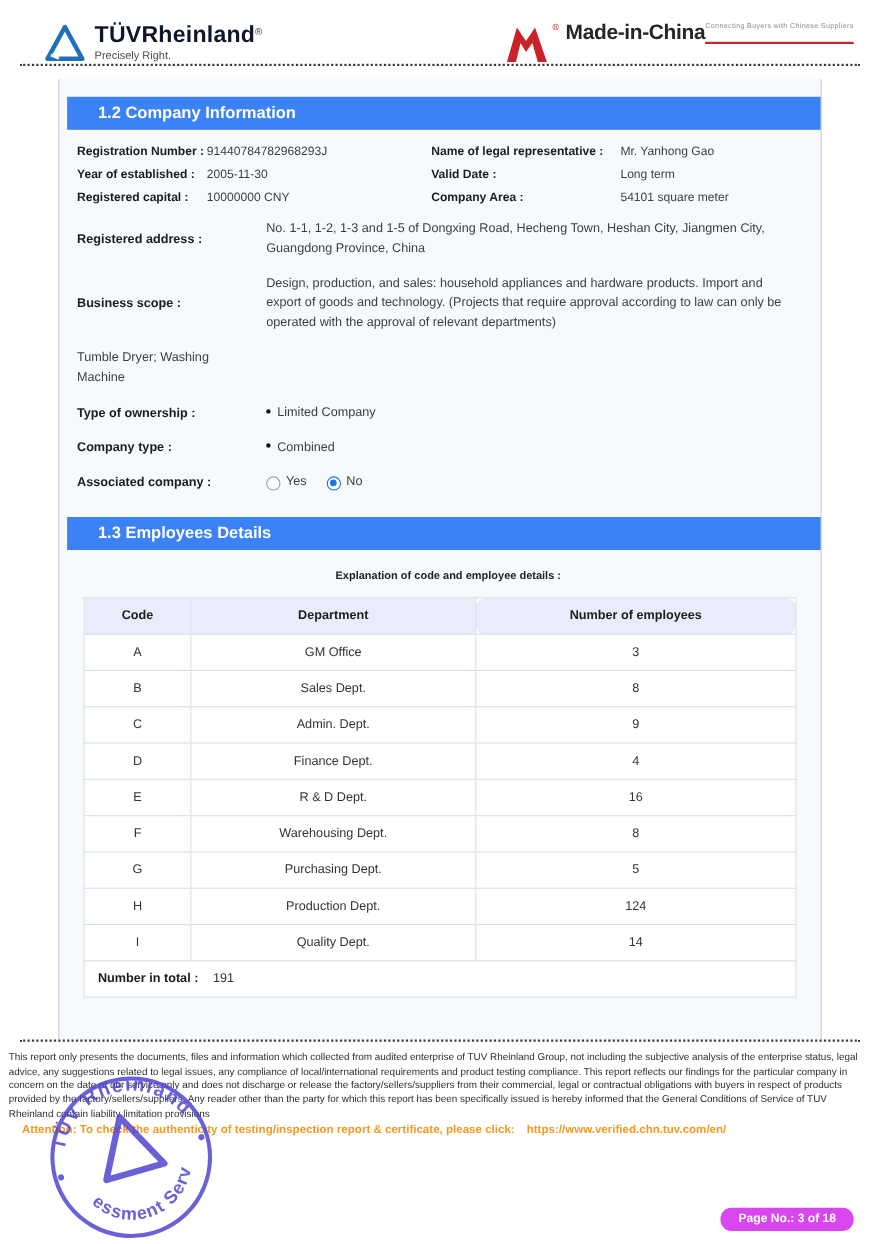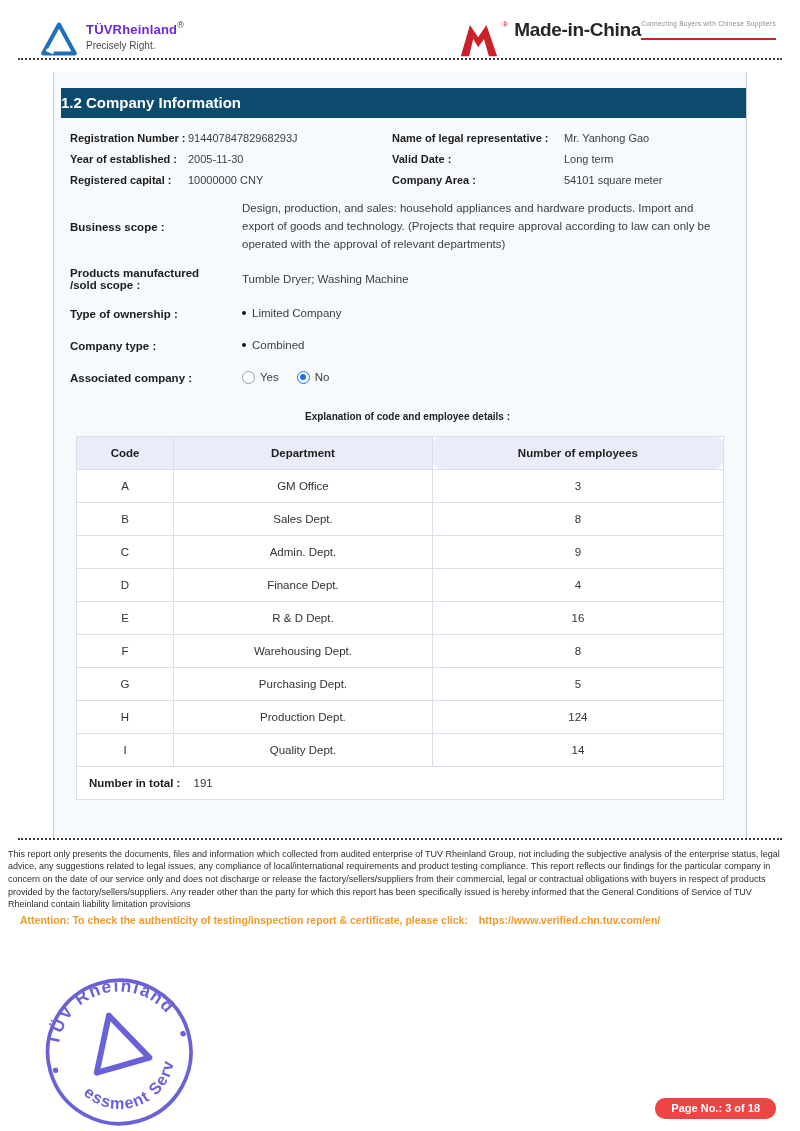--- a/index.html
+++ b/index.html
@@ -2,35 +2,35 @@
 <html><head>
 <meta charset="utf-8">
 <style>
   * { margin:0; padding:0; box-sizing:border-box; }
   html,body { width:800px; height:1131px; background:#fff; overflow:hidden; position:relative;
     font-family:"Liberation Sans", sans-serif; color:#222; }
 
   
   .hdr { display:flex; justify-content:space-between; align-items:flex-start; padding:20px 24px 0 40px; height:52px; }
   .tuv { display:flex; gap:8px; }
-  .tuv-text .brand { font-size:13px; font-weight:bold; color:#6d28d9; letter-spacing:.2px; }
+  .tuv-text .brand { font-size:21px; font-weight:bold; color:#0f172a; letter-spacing:.2px; }
   .tuv-text .brand .rest { font-weight:600; }
   .tuv-text .reg { font-size:9px; vertical-align:super; color:#3a3a3a; }
   .tuv-text .tag { font-size:10px; color:#4a4a4a; margin-top:2px; }
   .mic { display:flex; gap:6px; align-items:flex-start; }
   .mic-text { display:flex; flex-direction:row; }
   .mic-text .brand { font-size:19px; font-weight:bold; color:#262626; letter-spacing:-.3px; line-height:20px; }
   .mic-text .tag { font-size:6.5px; color:#8a8a8a; letter-spacing:.3px; border-bottom:2px solid #cb2128; padding-bottom:2px; }
   .mic-reg { font-size:8px; color:#cb2128; margin-left:-4px; }
 
   .dotline { border-top:2px dotted #3c3c3c; margin:6px 18px 0 18px; }
 
   
   .panel { margin:12px 53px 0 53px; background:#f7fafd; border-left:1px solid #c9cedb; border-right:1px solid #c9cedb; padding:16px 0 38px 0; }
-  .secbar { background:#0c4a6e; color:#fff; font-size:15px; font-weight:bold; height:30px; line-height:30px; padding-left:0; margin-left:7px; }
+  .secbar { background:#3b82f6; color:#fff; font-size:15px; font-weight:bold; height:30px; line-height:30px; padding-left:28px; margin-left:7px; }
   .fields { padding:14px 14px 6px 16px; }
   .grid2 { display:grid; grid-template-columns:118px 204px 172px 1fr; row-gap:9px; font-size:11px; align-items:center; }
   .flabel { font-weight:bold; color:#1c1c1c; white-space:pre-line; }
   .fval { color:#3d3d3d; padding-right:6px; }
   .frow { display:grid; grid-template-columns:172px 1fr; font-size:11.5px; align-items:center; margin-top:14px; }
   .frow .fval { line-height:1.55; }
   .bullet { display:inline-block; width:4px; height:4px; background:#111; border-radius:50%; margin:0 6px 2px 0; vertical-align:middle; }
   .radio-group { display:flex; gap:18px; align-items:center; }
   .radio { display:flex; gap:5px; align-items:center; }
   .rdot { width:13px; height:13px; border-radius:50%; background:#fff; border:1.5px solid #9aa0a6; }
@@ -46,21 +46,21 @@
   table.emp td.total { text-align:left; padding-left:12px; }
   .total-label { font-weight:bold; color:#1c1c1c; }
   .total-val { margin-left:10px; }
 
   
   .footer-text { margin:8px 20px 0 8px; font-size:9px; line-height:1.4; color:#2e2e2e; }
   .attention { margin:3px 20px 0 20px; font-size:10.5px; font-weight:bold; color:#f59a23; }
   .attention .link { margin-left:8px; }
 
   .stamp { position:absolute; left:40px; top:972px; opacity:.82; pointer-events:none; }
-  .page-pill { position:absolute; right:24px; top:1098px; background:#ef4444; color:#fff; font-size:11px; font-weight:bold; padding:4px 16px 5px 16px; border-radius:10px; }
+  .page-pill { position:absolute; right:24px; top:1098px; background:#d946ef; color:#fff; font-size:11px; font-weight:bold; padding:4px 16px 5px 16px; border-radius:10px; }
 </style>
 </head>
 <body>
 
 <div class="hdr">
   <div class="tuv">
     <span>
       <svg width="38" height="38" viewBox="0 0 42 42">
         <path d="M21 5 L38.5 37 L3.5 37 Z" fill="none" stroke="#1f70b8" stroke-width="4.5" stroke-linejoin="round"></path>
         <path d="M7 33 L15 36.5" stroke="#ffffff" stroke-width="3"></path>
@@ -103,29 +103,31 @@
       <span class="flabel">Year of established :</span>
       <span class="fval">2005-11-30</span>
       <span class="flabel">Valid Date :</span>
       <span class="fval">Long term</span>
       <span class="flabel">Registered capital :</span>
       <span class="fval">10000000 CNY</span>
       <span class="flabel">Company Area :</span>
       <span class="fval">54101 square meter</span>
     </div>
 
+    <div class="frow">
+      <span class="flabel">Registered address :</span>
+      <span class="fval">No. 1-1, 1-2, 1-3 and 1-5 of Dongxing Road, Hecheng Town, Heshan City, Jiangmen City, Guangdong Province, China</span>
+    </div>
 
     <div class="frow">
       <span class="flabel">Business scope :</span>
       <span class="fval">Design, production, and sales: household appliances and hardware products. Import and export of goods and technology. (Projects that require approval according to law can only be operated with the approval of relevant departments)</span>
     </div>
 
     <div class="frow">
-      <span class="flabel">Products manufactured
-/sold scope :</span>
       <span class="fval">Tumble Dryer; Washing Machine</span>
     </div>
 
     <div class="frow">
       <span class="flabel">Type of ownership :</span>
       <span class="fval"><span class="bullet"></span><span>Limited Company</span></span>
     </div>
 
     <div class="frow">
       <span class="flabel">Company type :</span>
@@ -140,20 +142,21 @@
           <span>Yes</span>
         </span>
         <span class="radio">
           <span class="rdot on"></span>
           <span>No</span>
         </span>
       </span>
     </div>
   </div>
 
+  <div class="secbar" style="margin-top:16px;">1.3 Employees Details</div>
 
   <div class="expl">Explanation of code and employee details :</div>
 
   <table class="emp">
     <thead>
       <tr>
         <th class="c-code">Code</th>
         <th class="c-dept">Department</th>
         <th class="c-num">Number of employees</th>
       </tr>

